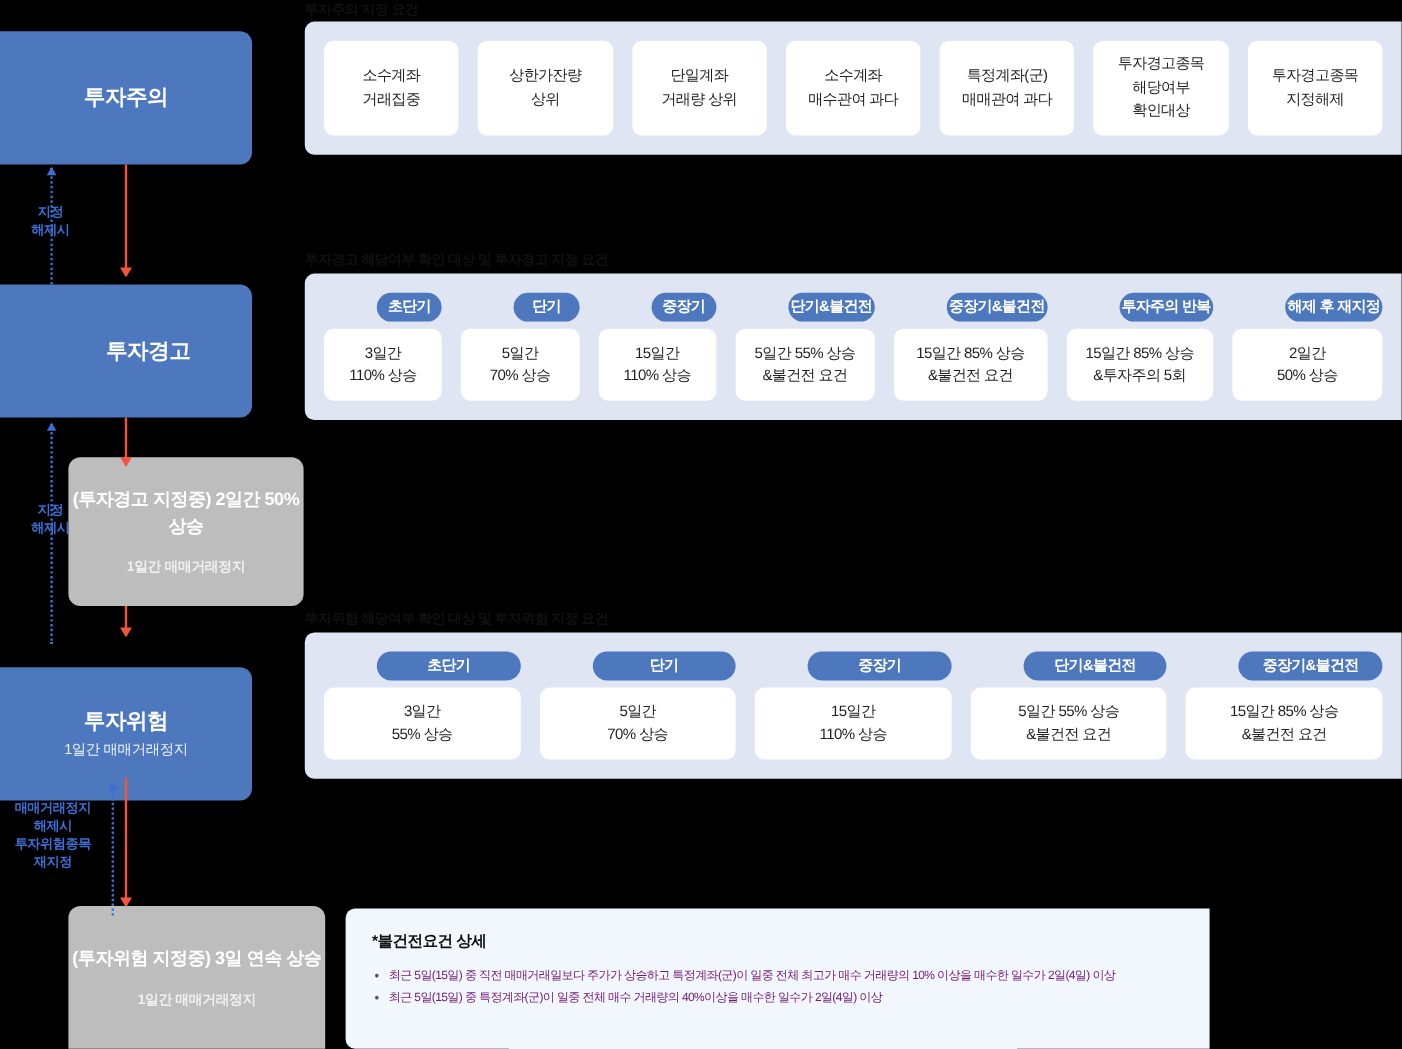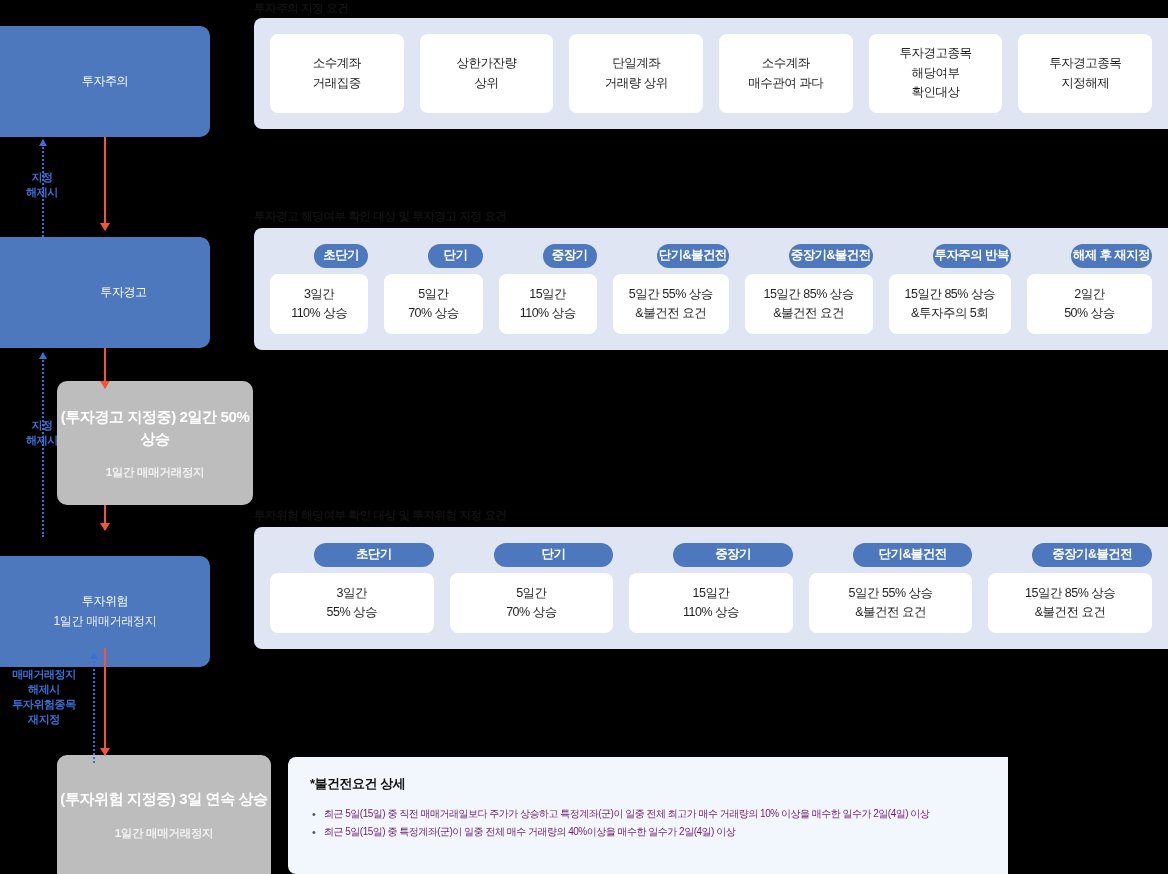--- a/index.html
+++ b/index.html
@@ -24,22 +24,22 @@
     background: #4D78BE;
     border-radius: 0 10px 10px 0;
     display: flex;
     flex-direction: column;
     align-items: center;
     justify-content: center;
     color: #ffffff;
     box-sizing: border-box;
   }
   .stage-title {
-    font-size: 12px;
-    font-weight: normal;
+    font-size: 18px;
+    font-weight: bold;
     letter-spacing: -0.4px;
     line-height: 1.25;
   }
   .stage-sub {
     font-size: 12px;
     font-weight: normal;
     margin-top: 4px;
     letter-spacing: -0.3px;
     color: #eef3fb;
   }
@@ -286,20 +286,22 @@
 <div class="panel" style="left:254px; top:18px; width:914px; height:111px;">
   <div class="panel-inner">
     <div class="card-plain">소수계좌
 거래집중</div>
     <div class="card-plain">상한가잔량
 상위</div>
     <div class="card-plain">단일계좌
 거래량 상위</div>
     <div class="card-plain">소수계좌
 매수관여 과다</div>
+    <div class="card-plain">특정계좌(군)
+매매관여 과다</div>
     <div class="card-plain">투자경고종목
 해당여부
 확인대상</div>
     <div class="card-plain">투자경고종목
 지정해제</div>
   </div>
 </div>
 
 <div class="section-heading" style="left:254px; top:209px;">투자경고 해당여부 확인 대상 및 투자경고 지정 요건</div>
 

